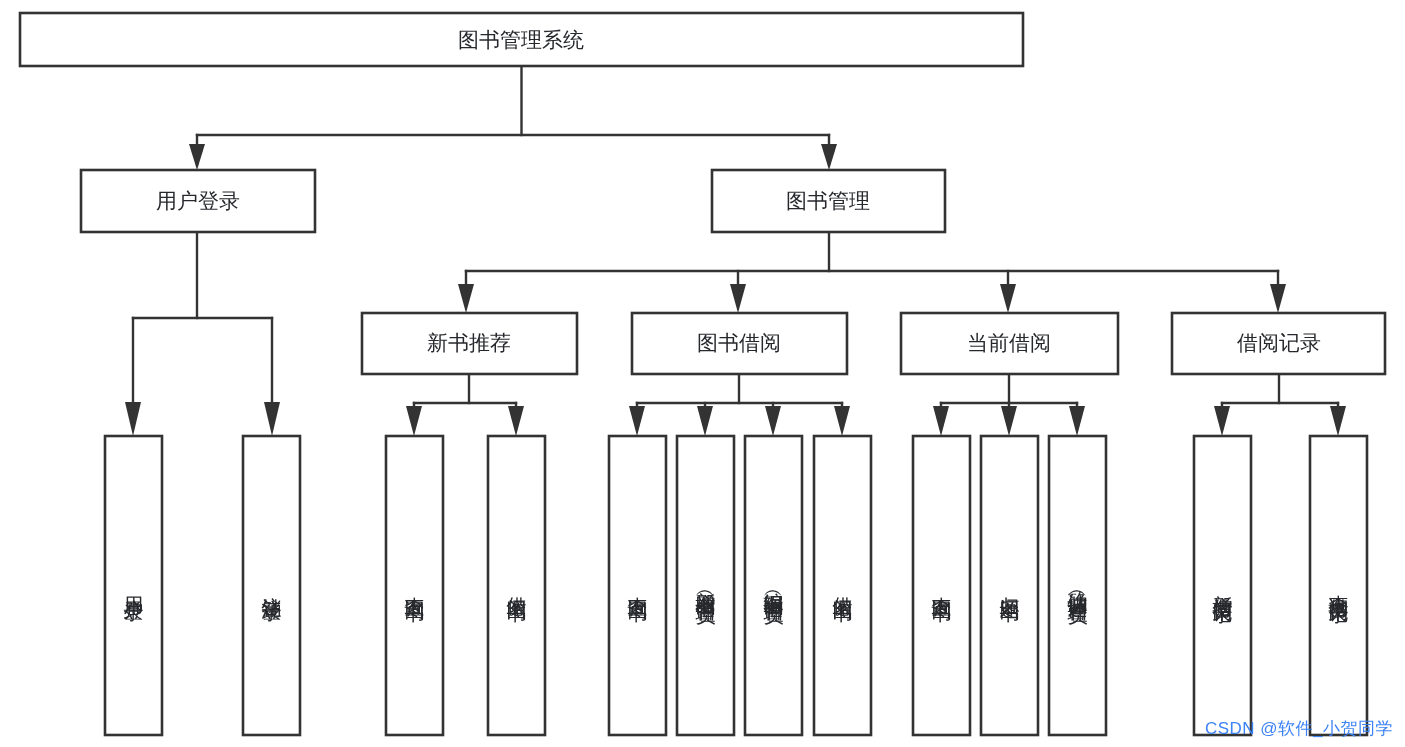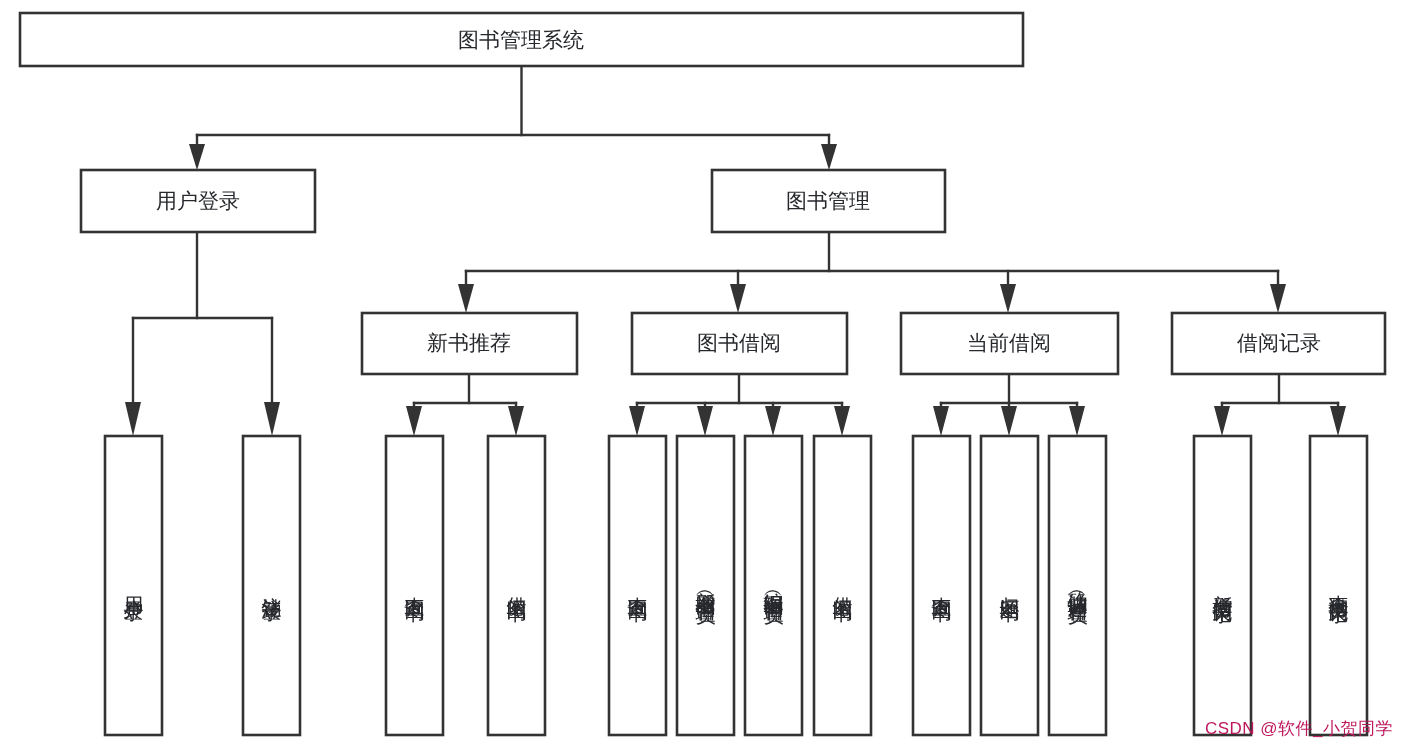--- a/index.html
+++ b/index.html
@@ -58,21 +58,21 @@
     letter-spacing: 2px;
     dominant-baseline: central;
     text-anchor: middle;
   }
   .watermark-text {
     position: absolute;
     right: 12px;
     bottom: 7px;
     font-family: "Liberation Sans", "DejaVu Sans", sans-serif;
     font-size: 17px;
-    color: #be185d;
+    color: #3b82f6;
     white-space: nowrap;
     letter-spacing: 0.5px;
   }
 </style>
 </head>
 <body>
 
 <div id="diagram-root">
 
   <svg class="diagram-canvas" viewBox="0 0 1405 747" xmlns="http://www.w3.org/2000/svg">

